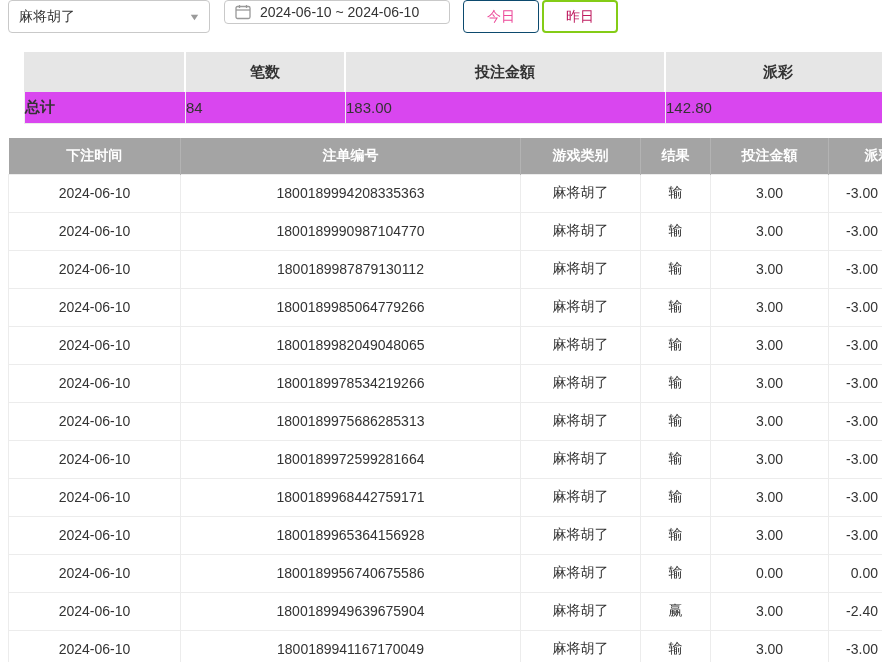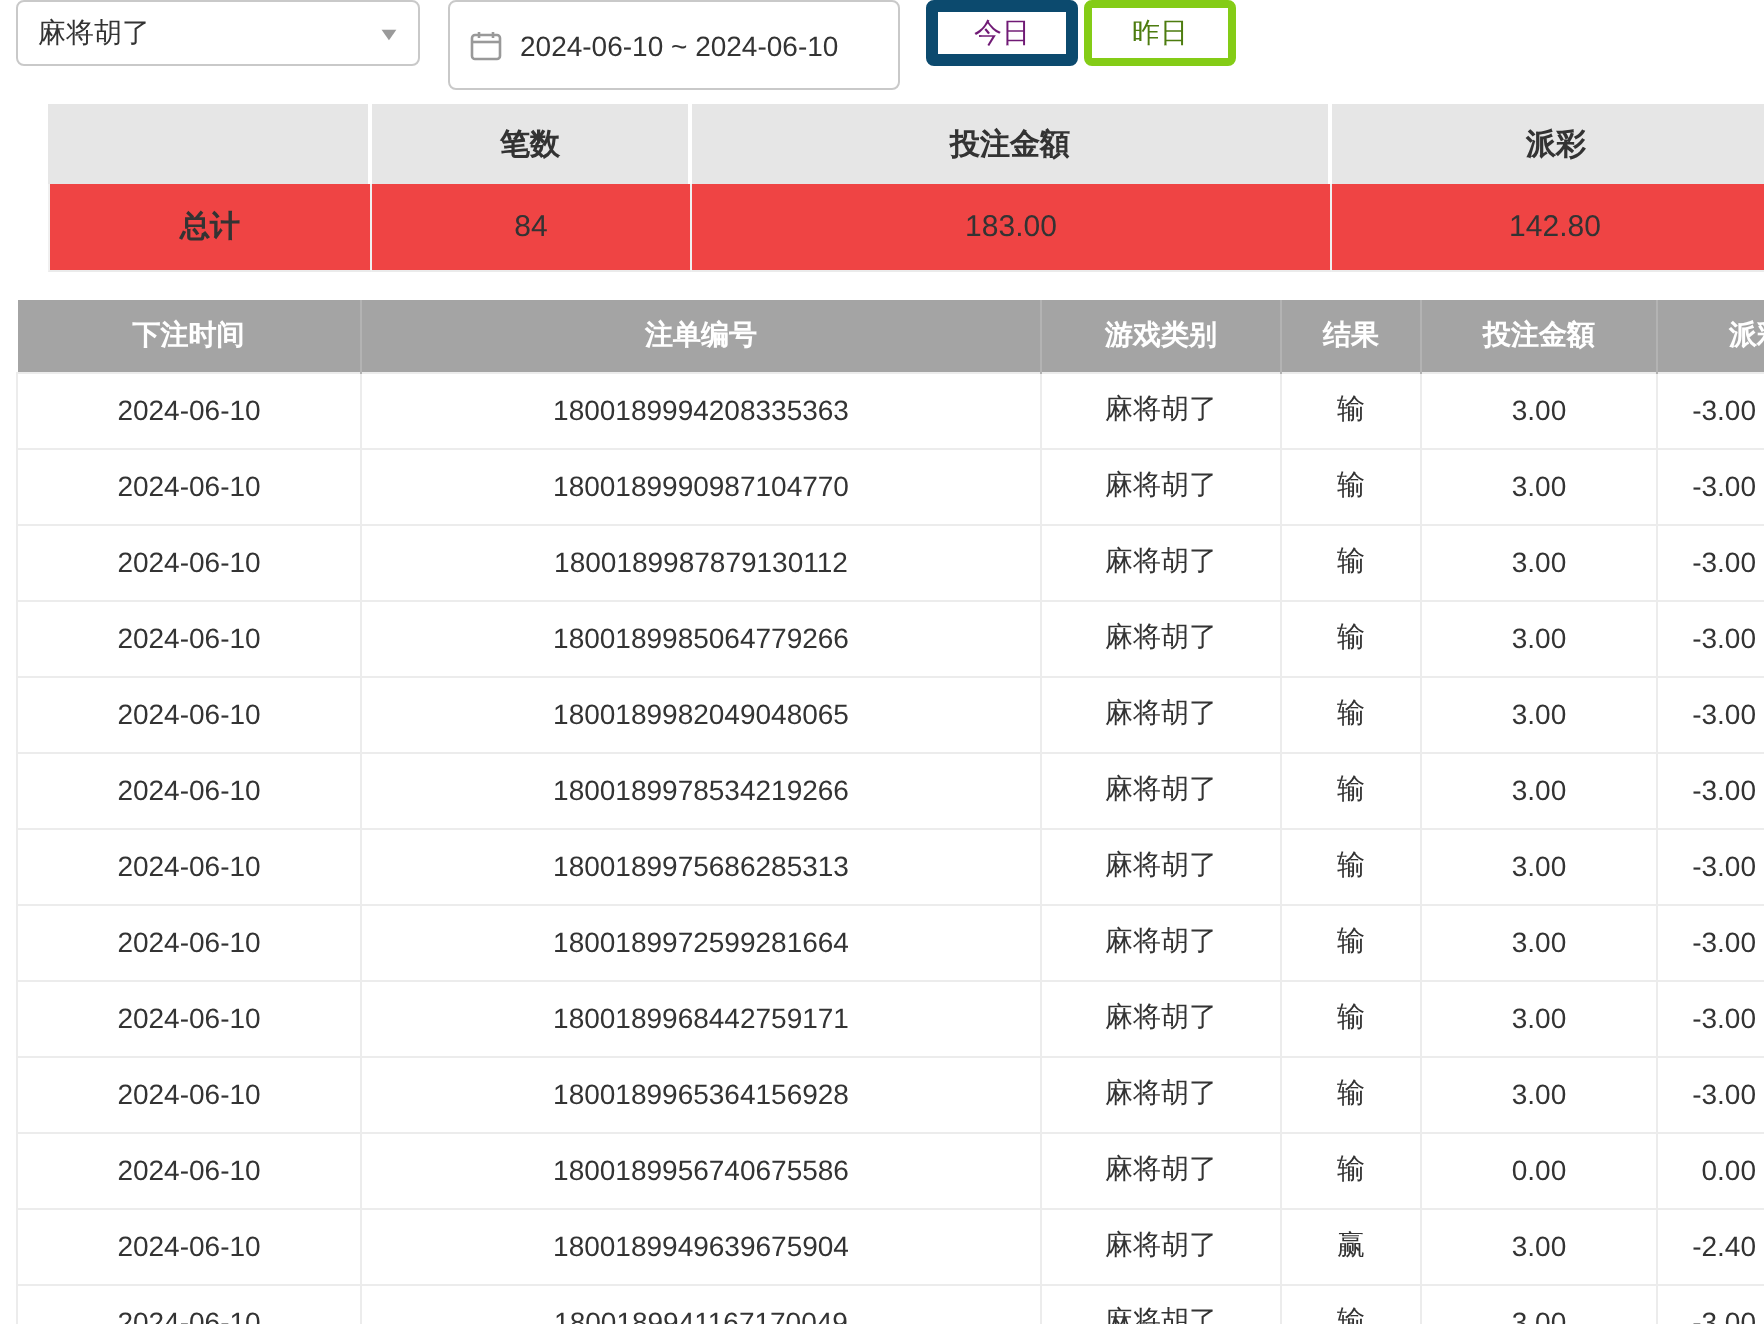--- a/index.html
+++ b/index.html
@@ -11,44 +11,44 @@
 
   
   .toolbar { display: flex; align-items: flex-start; padding-left: 8px; height: 34px; }
   .select {
     width: 202px; height: 33px; border: 1px solid #c9c9c9; border-radius: 4px;
     display: flex; align-items: center; justify-content: space-between;
     padding: 0 10px; font-size: 14px; background: #fff; cursor: pointer;
   }
   .caret { color: #9a9a9a; font-size: 9px; transform: scaleX(1.4); }
   .datepicker {
-    margin-left: 14px; width: 226px; height: 45px; border: 1px solid #c9c9c9;
+    margin-left: 14px; width: 226px; height: 24px; border: 1px solid #c9c9c9;
     border-radius: 4px; display: flex; align-items: center; gap: 9px;
     padding: 0 10px; font-size: 14px; background: #fff; cursor: pointer;
   }
   .btn {
     height: 33px; width: 76px; border-radius: 4px; font-size: 14px;
     cursor: pointer; background: #fff; font-family: inherit;
   }
-  .btn-today  { margin-left: 13px; border: 6px solid #0c4a6e; color: #701a75; }
-  .btn-plain  { margin-left: 3px;  border: 4px solid #84cc16; color: #4d7c0f; }
+  .btn-today  { margin-left: 13px; border: 1px solid #0c4a6e; color: #ec4899; }
+  .btn-plain  { margin-left: 3px;  border: 2px solid #84cc16; color: #be185d; }
   .btn-search { margin-left: 13px; border: 1px solid #45aee8; background: #45aee8; color: #fff; }
 
   
   .summary {
     margin: 18px 8px 0 24px; width: 866px;
     border-collapse: separate; border-spacing: 0; font-size: 15px; table-layout: fixed;
   }
   .summary th {
     background: #e6e6e6; height: 40px; font-weight: bold; text-align: center;
     border-right: 2px solid #fff;
   }
   .summary th:last-child { border-right: none; }
   .summary td {
-    background: #ef4444; height: 44px; text-align: center;
+    background: #d946ef; height: 32px; 
     border-bottom: 1px solid #ebebeb; border-right: 1px solid #f0f0f0;
   }
   .summary td:first-child { border-left: 1px solid #f0f0f0; font-weight: bold; }
   .summary td:last-child { border-right: 1px solid #1d4ed8; }
 
   
   .records-wrap { margin: 14px 0 0 8px; width: 874px; overflow: hidden; }
   .records {
     width: 920px; border-collapse: collapse; font-size: 14px; table-layout: fixed;
   }

